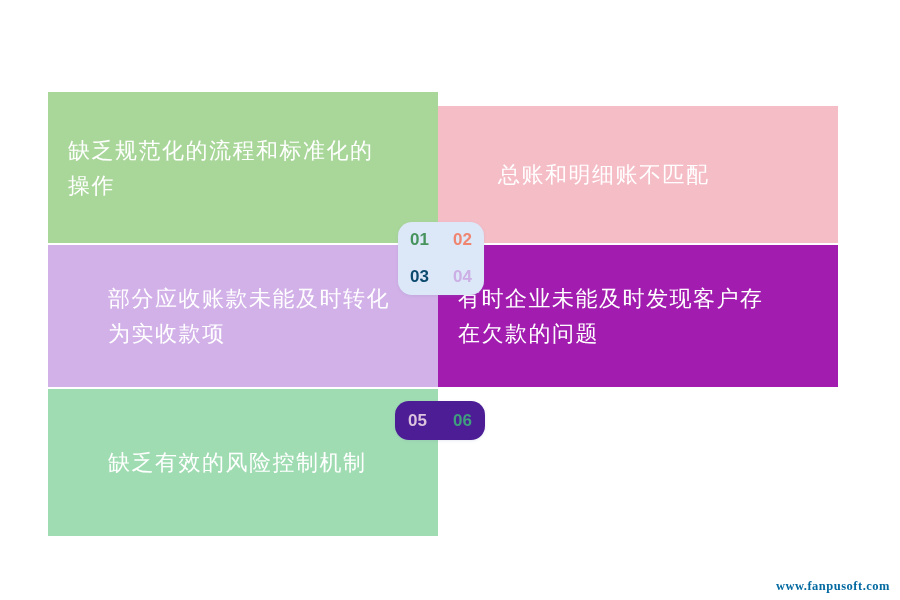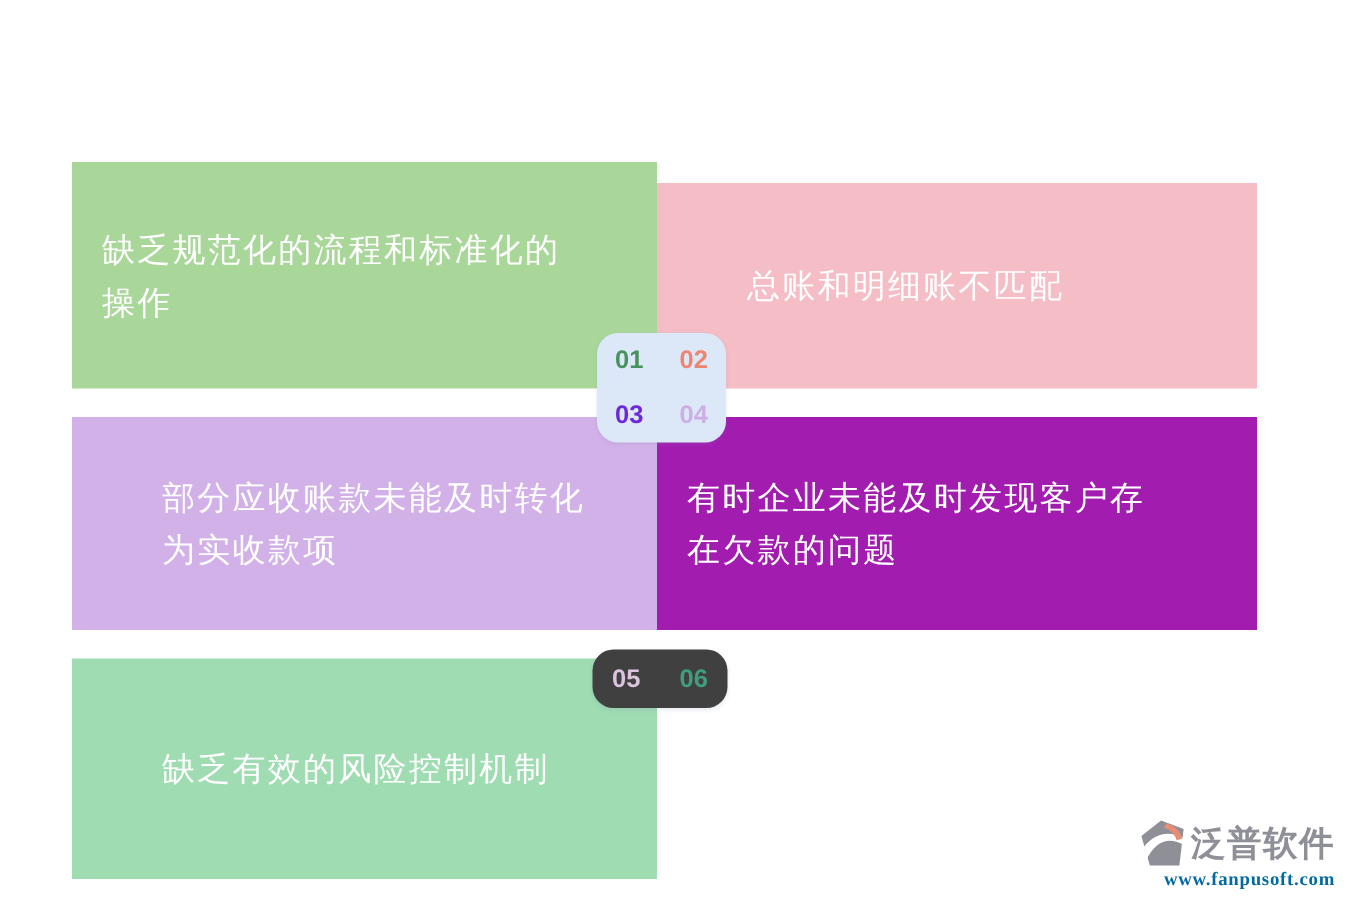--- a/index.html
+++ b/index.html
@@ -7,23 +7,23 @@
   body { background: #ffffff; font-family: "Liberation Sans", sans-serif; overflow: hidden; }
   .canvas { position: relative; width: 900px; height: 600px; background: #ffffff; }
 
   .title {
     position: absolute; left: 48px; top: 52px; width: 790px;
     text-align: center; font-family: "Liberation Sans", sans-serif;
     font-size: 28px; font-weight: 700; letter-spacing: 2px;
   }
 
   .grid {
-    position: absolute; left: 48px; top: 108px; width: 698px; height: 446px;
+    position: absolute; left: 48px; top: 92px; width: 698px; height: 446px;
     display: grid; grid-template-columns: 390px 400px;
-    grid-template-rows: 151px 142px 147px; row-gap: 19px;
+    grid-template-rows: 151px 142px 147px; row-gap: 2px;
   }
   .block {
     display: flex; align-items: center;
     font-family: "Liberation Serif", "DejaVu Serif", serif;
     color: #ffffff; font-size: 22px; line-height: 35px; letter-spacing: 1.5px;
   }
   .block.col-l { padding-left: 20px; padding-right: 55px; }
   .block.col-r { padding-left: 60px; padding-right: 25px; }
 
   .badge {
@@ -68,34 +68,26 @@
       <span>有时企业未能及时发现客户存在欠款的问题</span>
     </div>
     <div class="block col-r" style="background-color: rgb(159, 220, 178);">
       <span>缺乏有效的风险控制机制</span>
     </div>
   </div>
 
   <div class="badge badge1" style="background-color: rgb(220, 232, 248);">
     <span style="color: rgb(71, 147, 93);">01</span>
     <span style="color: rgb(239, 133, 112);">02</span>
-    <span style="color: #6d28d9;">03</span>
+    <span style="color: #0c4a6e;">03</span>
     <span style="color: rgb(204, 175, 229);">04</span>
   </div>
 
-  <div class="badge badge2" style="background-color: #404040; margin-top: 32px;">
+  <div class="badge badge2" style="background-color: #4c1d95;">
     <span style="color: rgb(220, 195, 222);">05</span>
     <span style="color: rgb(63, 158, 126);">06</span>
   </div>
 
   <div class="footer">
-    <div class="footer-top">
-      <svg width="30" height="32" viewBox="0 0 32 34">
-        <path d="M15 1 L31 7 L28 33 L7 33 L1 12 Z" fill="#8f9097"></path>
-        <path d="M0 24 C8 10 20 7 32 14 L32 19 C21 12 11 15 4 30 Z" fill="#ffffff"></path>
-        <path d="M19 3 C25 5 29 9 30 14 L26 15 C25 11 22 8 17 6 Z" fill="#e88d74"></path>
-      </svg>
-      <span class="brand-name" style="color: rgb(143, 144, 151);">泛普软件</span>
-    </div>
     <span class="brand-url" style="color: #0369a1;">www.fanpusoft.com</span>
   </div>
 
 </div>
 
 </body></html>

